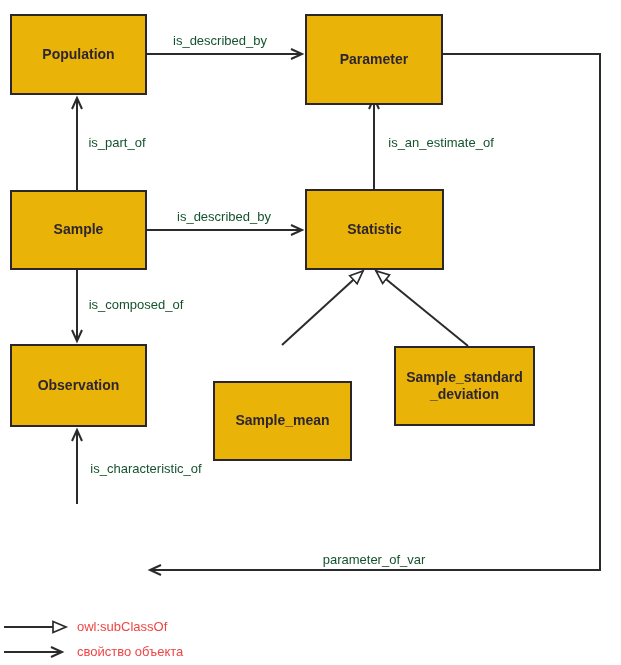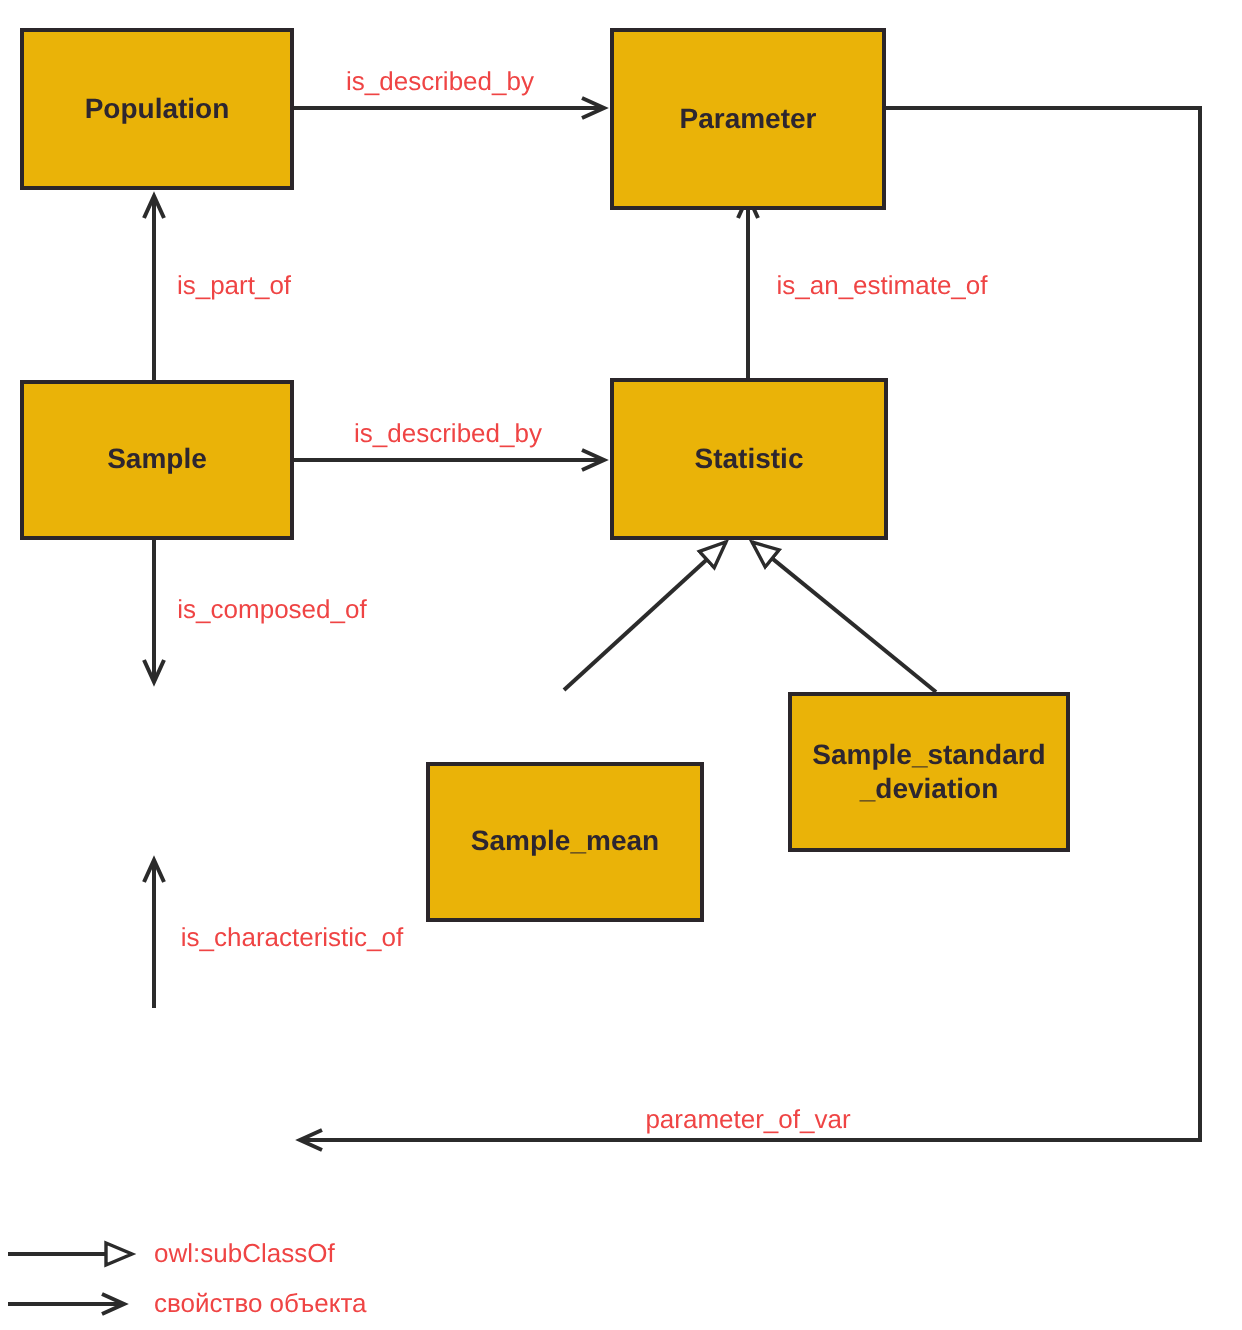--- a/index.html
+++ b/index.html
@@ -20,21 +20,21 @@
     text-align:center;
     font-weight:bold;
     font-size:14px;
     color:#2d2630;
     white-space:pre-line;
     line-height:1.25;
   }
   .edge-label{
     position:absolute;
     font-size:13px;
-    color:#ef4444;
+    color:#14532d;
     white-space:nowrap;
     transform:translateX(-50%);
   }
   .legend-label{
     position:absolute;
     font-size:13px;
     color:#ef4444;
     white-space:nowrap;
   }
 </style>
@@ -65,20 +65,21 @@
     <line x1="468" y1="346" x2="376" y2="271" stroke="#2b2b2b" stroke-width="2" marker-end="url(#arrowTri)"></line>
 
     <line x1="4" y1="627" x2="66" y2="627" stroke="#2b2b2b" stroke-width="2" marker-end="url(#arrowTri)"></line>
     <line x1="4" y1="652" x2="62" y2="652" stroke="#2b2b2b" stroke-width="2" marker-end="url(#arrowV)"></line>
   </svg>
 
   <div class="node" style="left:10px;top:14px;width:137px;height:81px;">Population</div>
   <div class="node" style="left:305px;top:14px;width:138px;height:91px;">Parameter</div>
   <div class="node" style="left:10px;top:190px;width:137px;height:80px;">Sample</div>
   <div class="node" style="left:305px;top:189px;width:139px;height:81px;">Statistic</div>
+  <div class="node" style="left:10px;top:344px;width:137px;height:83px;">Observation</div>
   <div class="node" style="left:213px;top:345px;width:139px;height:80px;margin-top:36px;">Sample_mean</div>
   <div class="node" style="left:394px;top:346px;width:141px;height:80px;">Sample_standard
 _deviation</div>
 
   <div class="edge-label" style="left:220px;top:33px;">is_described_by</div>
   <div class="edge-label" style="left:117px;top:135px;">is_part_of</div>
   <div class="edge-label" style="left:441px;top:135px;">is_an_estimate_of</div>
   <div class="edge-label" style="left:224px;top:209px;">is_described_by</div>
   <div class="edge-label" style="left:136px;top:297px;">is_composed_of</div>
   <div class="edge-label" style="left:146px;top:461px;">is_characteristic_of</div>

